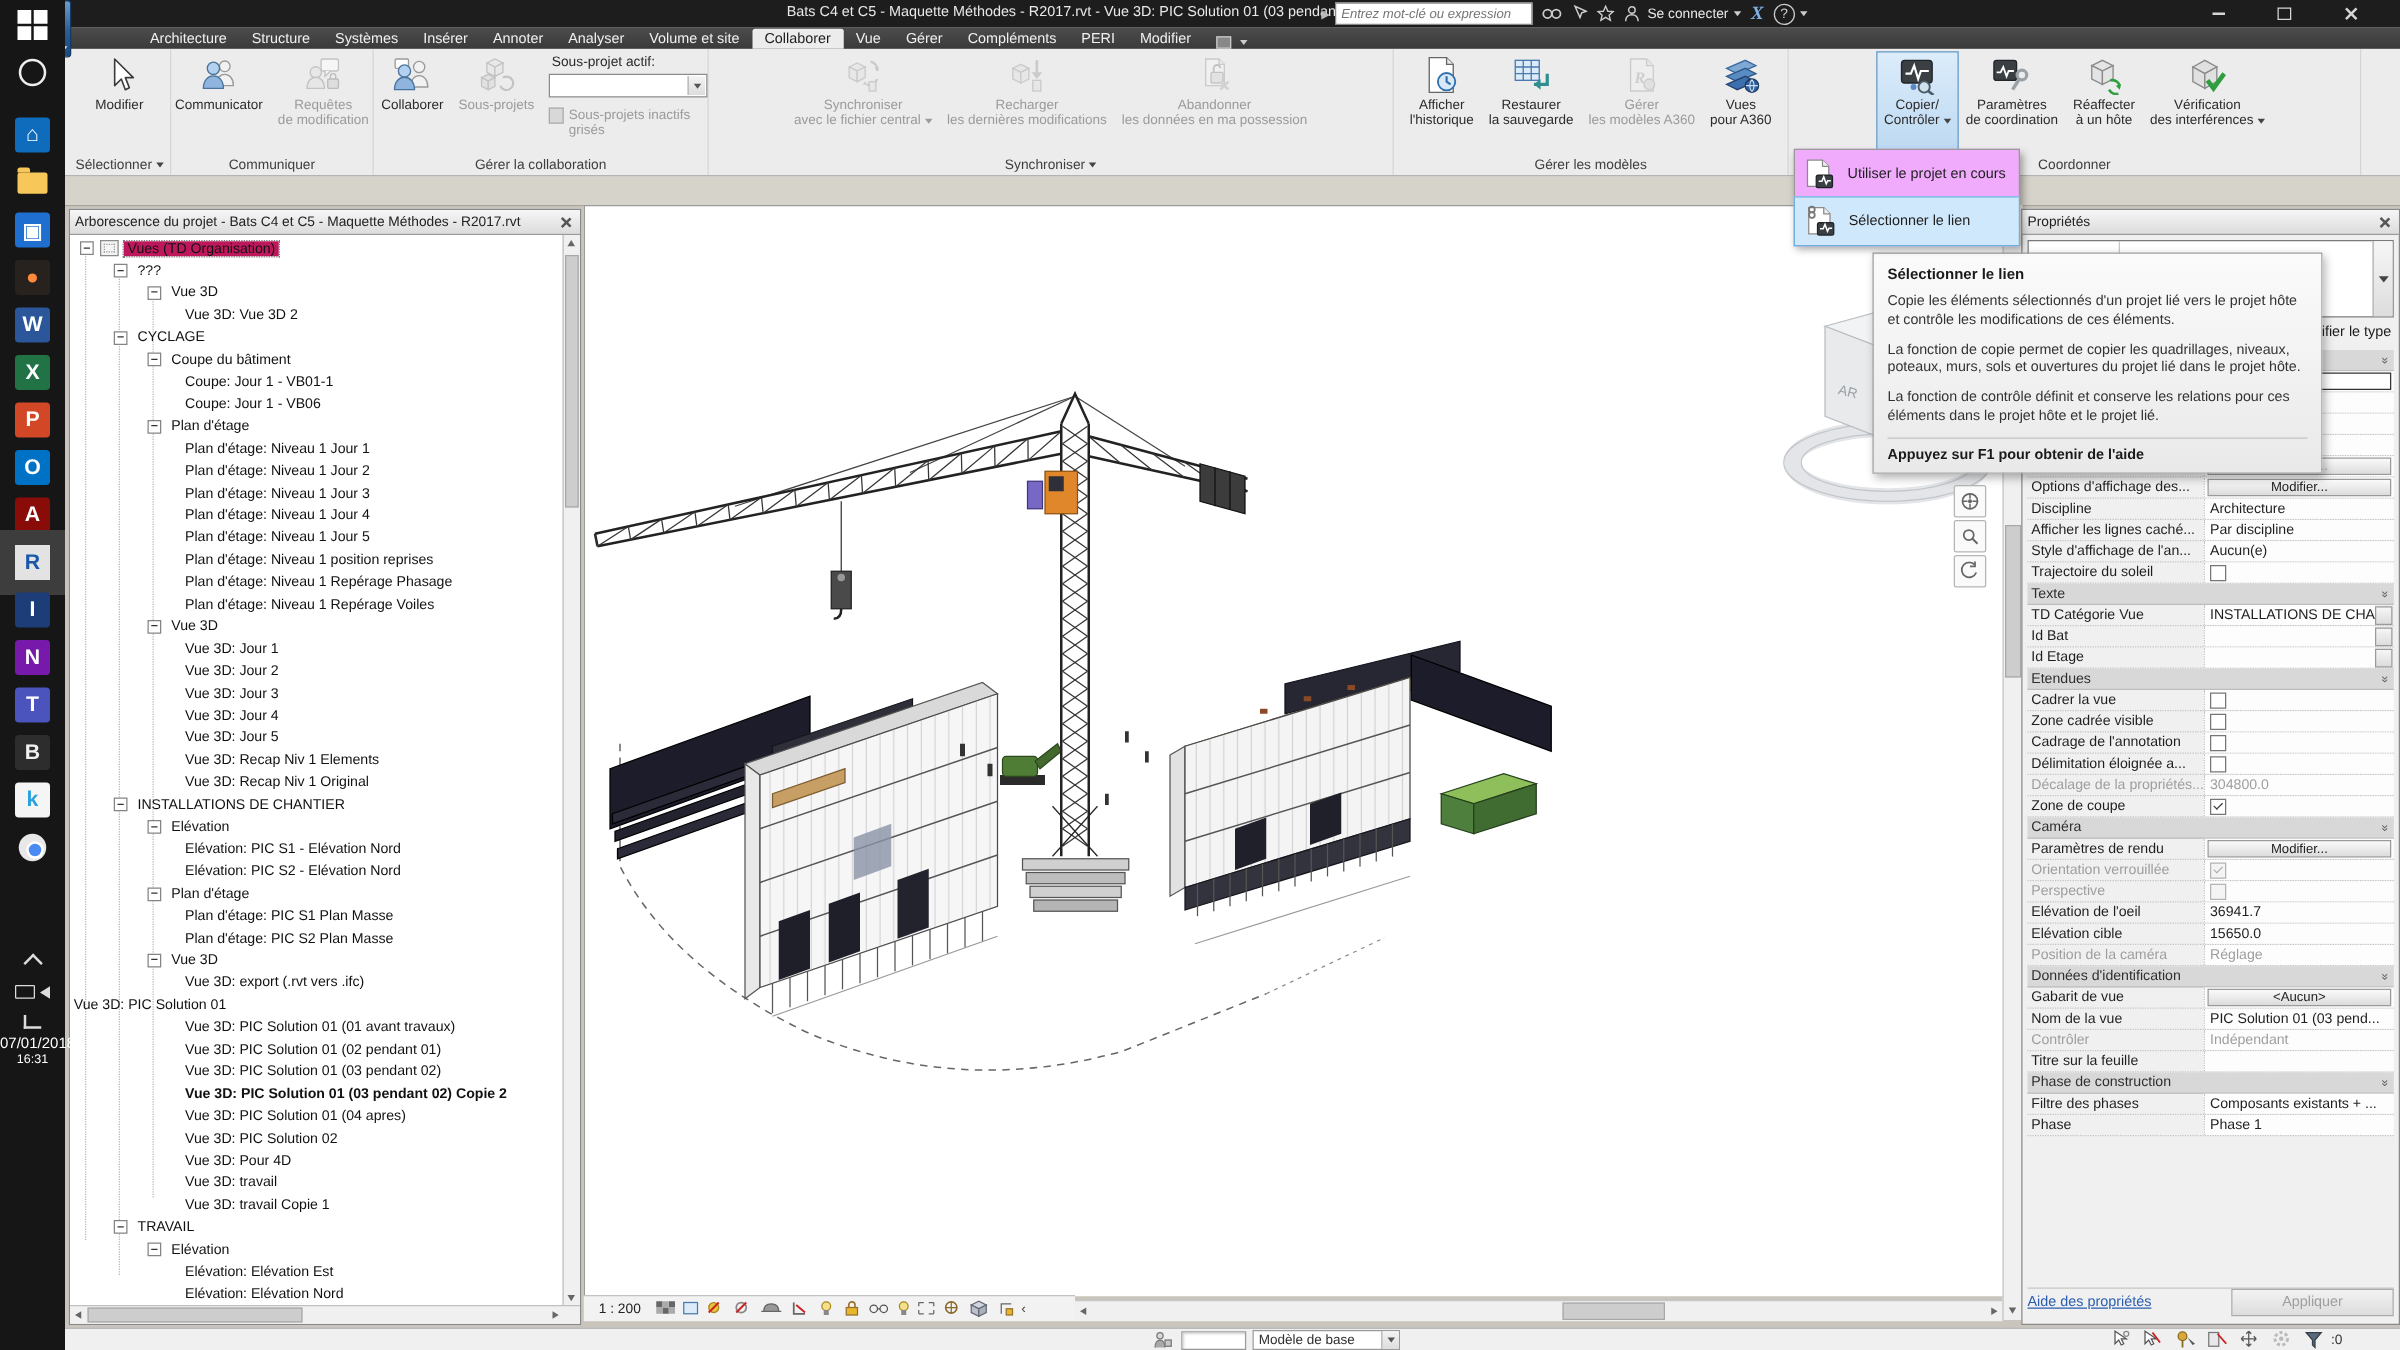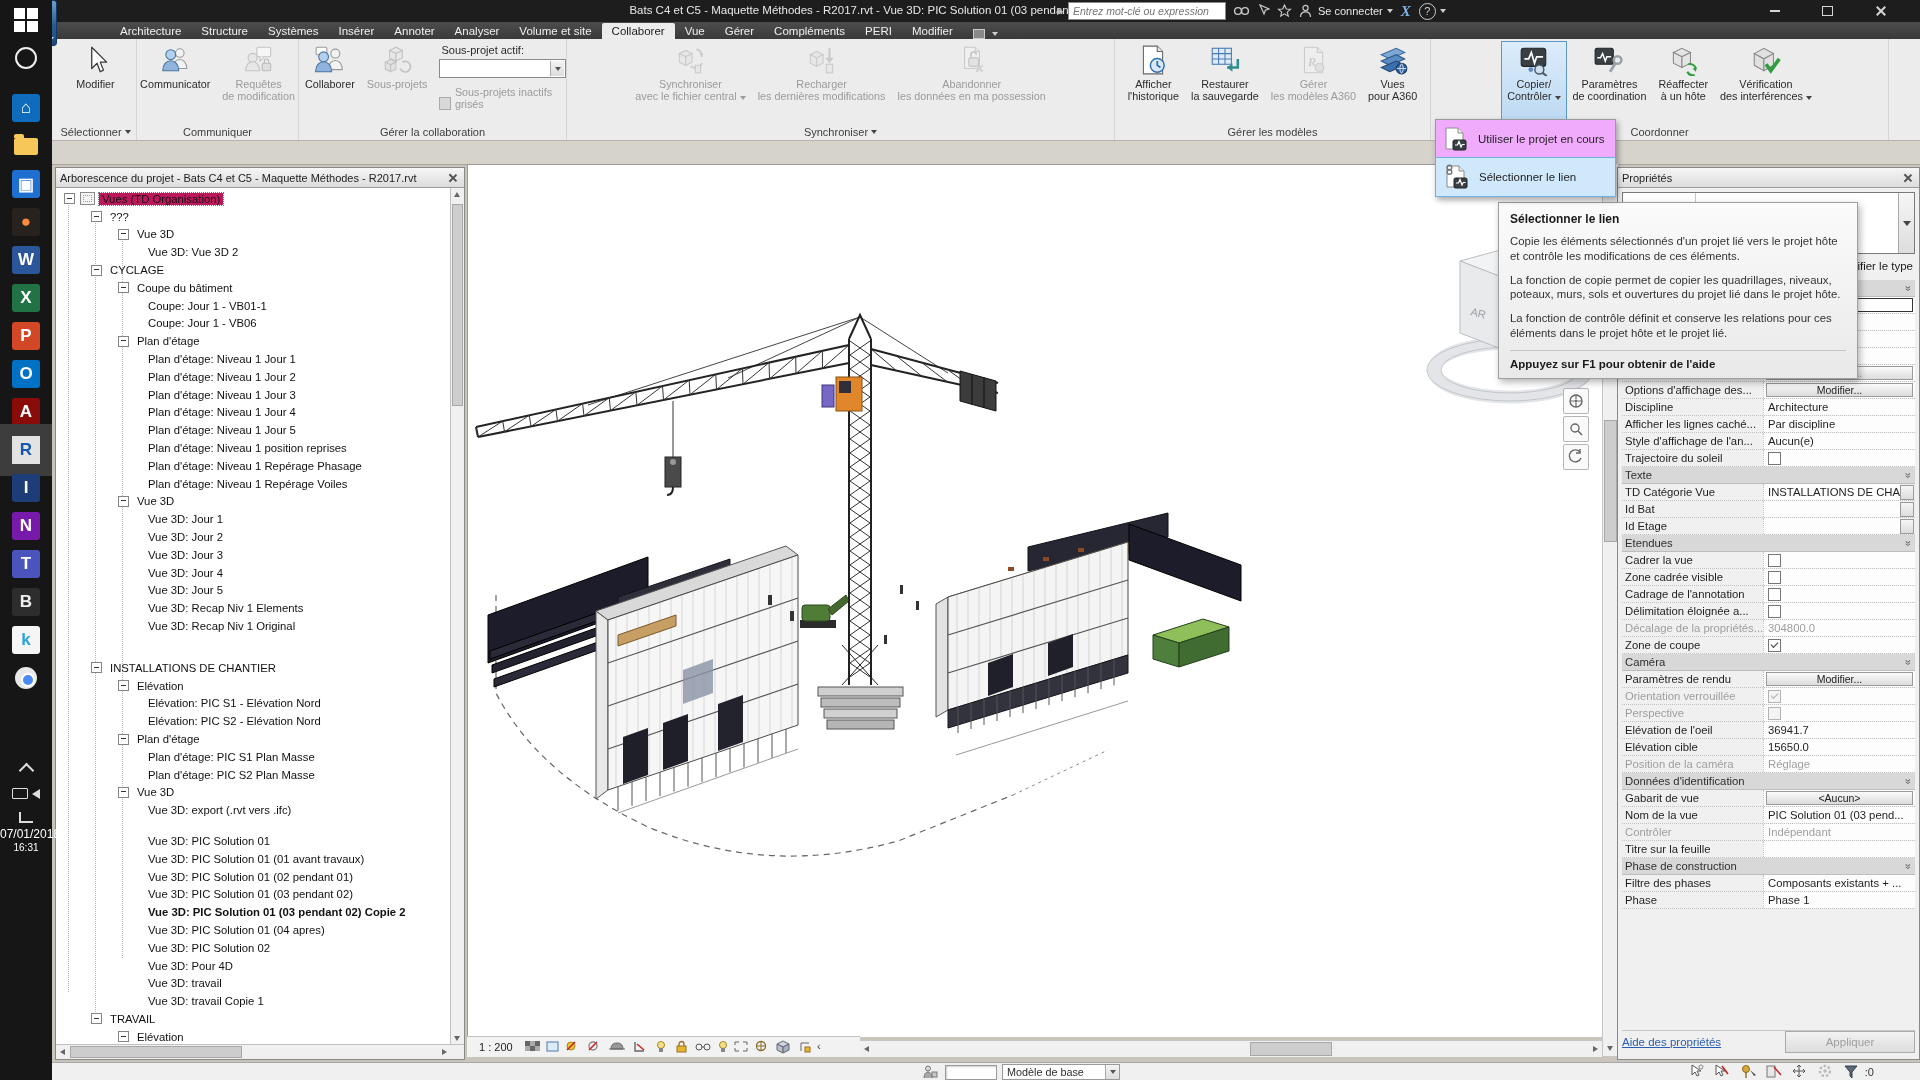--- a/index.html
+++ b/index.html
@@ -68,21 +68,21 @@
   .rbtn.dis{color:#9b9b9b}
   .rbtn.dis .ricon{filter:grayscale(1) opacity(.5)}
   .rbtn.sel{background:linear-gradient(#dcecfa,#bcd9f2);border:1px solid #5f97c6}
   .menu-caret{display:inline-block;width:0;height:0;border-left:3.5px solid transparent;border-right:3.5px solid transparent;border-top:4px solid #444;margin-left:3px;vertical-align:middle}
   .dis .menu-caret{border-top-color:#9b9b9b}
   .wscol{display:flex;flex-direction:column;margin-left:6px;width:152px}
   .wscol .wslabel{font-size:11px;color:#2b2b2b;margin:3px 0 3px 2px;text-align:left}
   .wscombo{height:17px;background:#fff;border:1px solid #8a8a8a;position:relative}
   .wscombo .dd{position:absolute;right:1px;top:1px;bottom:1px;width:13px;background:linear-gradient(#f4f4f4,#ddd);border-left:1px solid #aaa;display:flex;align-items:center;justify-content:center}
   .wscombo .dd i{width:0;height:0;border-left:3.5px solid transparent;border-right:3.5px solid transparent;border-top:4px solid #555}
-  .wscheck{display:flex;align-items:flex-end;margin-top:8px;font-size:10.8px;color:#9b9b9b}
+  .wscheck{display:flex;align-items:flex-start;margin-top:8px;font-size:10.8px;color:#9b9b9b}
   .cubemini{width:11px;height:11px;background:#d8d8d8;border:1px solid #aaa;margin-right:4px}
 
   
   #optionsbar{position:absolute;left:52px;top:140px;width:1868px;height:24px;background:#d6d3cb;border-bottom:1px solid #a9a59c}
 
   
   #browser{position:absolute;left:55px;top:167px;width:410px;height:893px;background:#fff;border:1px solid #898989;box-sizing:border-box;z-index:30}
   .phead{height:19px;background:linear-gradient(#f6f6f6,#dcdcdc);border-bottom:1px solid #9a9a9a;display:flex;align-items:center;font-size:11px;color:#222;padding:0 4px;white-space:nowrap;overflow:hidden}
   .phead .ttl{flex:1;overflow:hidden;text-overflow:clip}
   .xbtn{width:14px;height:14px;position:relative;flex:none}
@@ -587,21 +587,21 @@
       </div>
       <div class="titem" style="padding-left: 89px;">
         <span class="lbl">Vue 3D: Jour 5</span>
       </div>
       <div class="titem" style="padding-left: 89px;">
         <span class="lbl">Vue 3D: Recap Niv 1 Elements</span>
       </div>
       <div class="titem" style="padding-left: 89px;">
         <span class="lbl">Vue 3D: Recap Niv 1 Original</span>
       </div>
-      <div class="titem" style="padding-left: 35px; margin-top: 24px;">
+      <div class="titem" style="padding-left: 35px;">
         <span class="exp"></span>
         <span class="lbl">INSTALLATIONS DE CHANTIER</span>
       </div>
       <div class="titem" style="padding-left: 62px;">
         <span class="exp"></span>
         <span class="lbl">Elévation</span>
       </div>
       <div class="titem" style="padding-left: 89px;">
         <span class="lbl">Elévation: PIC S1 - Elévation Nord</span>
       </div>
@@ -618,21 +618,21 @@
       <div class="titem" style="padding-left: 89px;">
         <span class="lbl">Plan d'étage: PIC S2 Plan Masse</span>
       </div>
       <div class="titem" style="padding-left: 62px;">
         <span class="exp"></span>
         <span class="lbl">Vue 3D</span>
       </div>
       <div class="titem" style="padding-left: 89px;">
         <span class="lbl">Vue 3D: export (.rvt vers .ifc)</span>
       </div>
-      <div class="titem" style="padding-left: 89px; margin-top: 13px;">
+      <div class="titem" style="">
         <span class="lbl">Vue 3D: PIC Solution 01</span>
       </div>
       <div class="titem" style="padding-left: 89px;">
         <span class="lbl">Vue 3D: PIC Solution 01 (01 avant travaux)</span>
       </div>
       <div class="titem" style="padding-left: 89px;">
         <span class="lbl">Vue 3D: PIC Solution 01 (02 pendant 01)</span>
       </div>
       <div class="titem" style="padding-left: 89px;">
         <span class="lbl">Vue 3D: PIC Solution 01 (03 pendant 02)</span>

